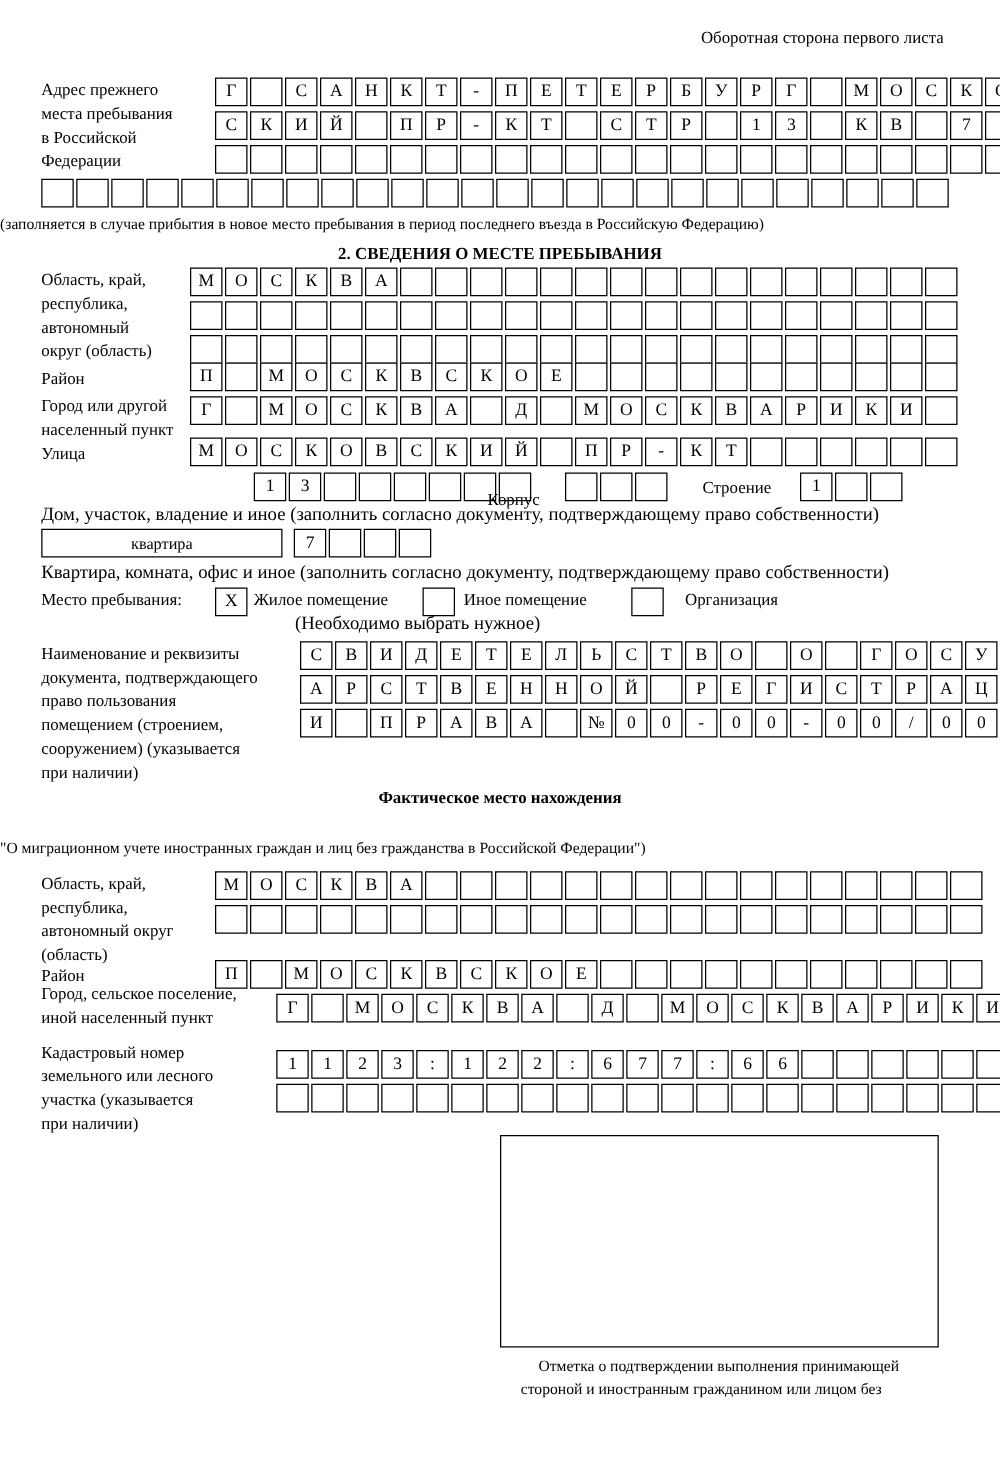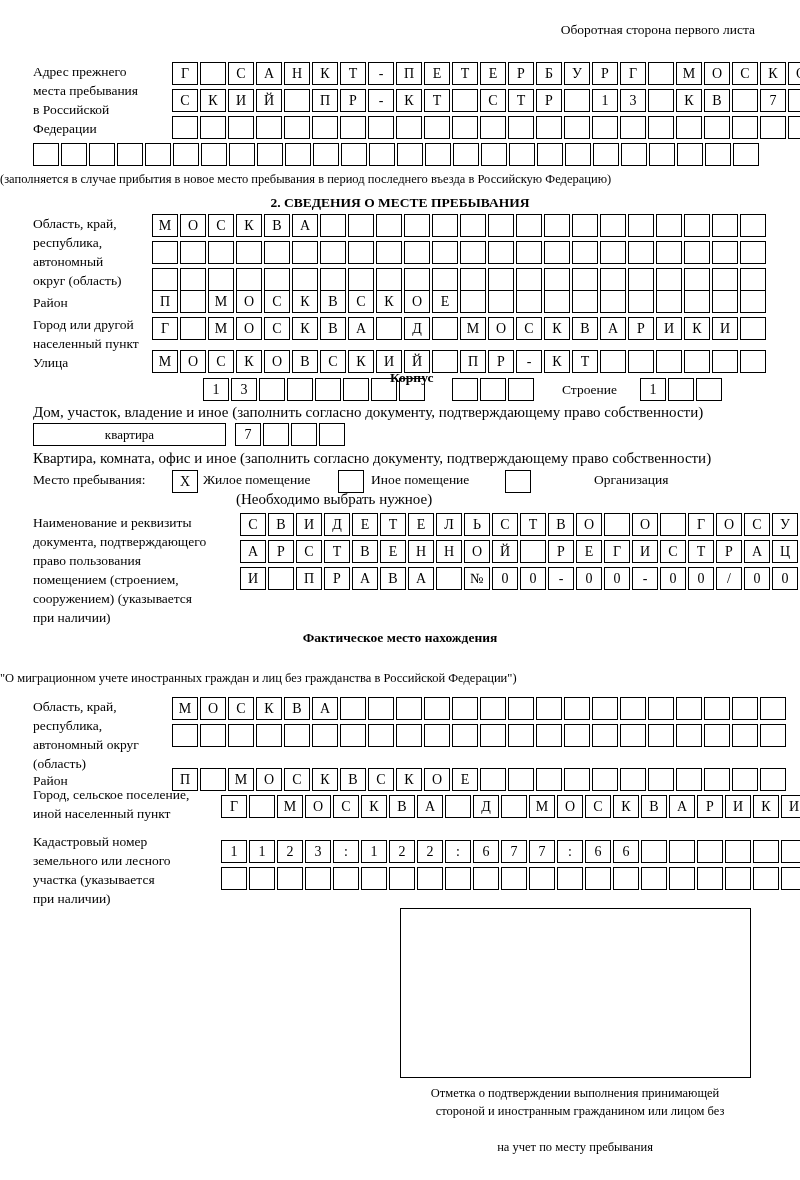--- a/index.html
+++ b/index.html
@@ -371,21 +371,21 @@
   <div class="boxrow" id="s2-house" style="left:203px; top:378px;">
       <div class="cell">1</div>
       <div class="cell">3</div>
       <div class="cell"></div>
       <div class="cell"></div>
       <div class="cell"></div>
       <div class="cell"></div>
       <div class="cell"></div>
       <div class="cell"></div>
     </div>
-  <div class="inline-lbl" style="left:390px; top:366px;font-weight:bold;">Корпус</div>
+  <div class="inline-lbl" style="left:390px; top:388px;">Корпус</div>
   <div class="boxrow" id="s2-korpus" style="left:452px; top:378px;">
       <div class="cell"></div>
       <div class="cell"></div>
       <div class="cell"></div>
     </div>
   <div class="inline-lbl" style="left:562px; top:378px;">Строение</div>
   <div class="boxrow" id="s2-stroenie" style="left:640px; top:378px;">
       <div class="cell">1</div>
       <div class="cell"></div>
       <div class="cell"></div>
@@ -401,21 +401,21 @@
       <div class="cell"></div>
     </div>
   <div class="lbl small" style="left:33px; top:449px;">Квартира, комната, офис и иное (заполнить согласно документу, подтверждающему право собственности)</div>
 
   <div class="inline-lbl" style="left:33px; top:468px;">Место пребывания:</div>
   <div class="cell" style="position:absolute; left:172px; top:470px;">X</div>
   <div class="inline-lbl" style="left:203px; top:468px;">Жилое помещение</div>
   <div class="cell" style="position:absolute; left:338px; top:470px;"></div>
   <div class="inline-lbl" style="left:371px; top:468px;">Иное помещение</div>
   <div class="cell" style="position:absolute; left:505px; top:470px;"></div>
-  <div class="inline-lbl" style="left:548px; top:468px;margin-left:46px;">Организация</div>
+  <div class="inline-lbl" style="left:548px; top:468px;">Организация</div>
   <div class="lbl small" style="left:236px; top:490px;">(Необходимо выбрать нужное)</div>
 
   <div class="lbl" style="left:33px; top:513px;">Наименование и реквизиты
 документа, подтверждающего
 право пользования
 помещением (строением,
 сооружением) (указывается
 при наличии)</div>
   <div class="boxrow" id="s2-doc1" style="left:240px; top:513px;">
       <div class="cell">С</div>
@@ -638,16 +638,15 @@
       <div class="cell"></div>
       <div class="cell"></div>
       <div class="cell"></div>
       <div class="cell"></div>
       <div class="cell"></div>
       <div class="cell"></div>
     </div>
 
   <div class="bigbox" style="left:400px; top:908px; width:351px; height:170px;"></div>
   <div class="footnote" style="left:390px; top:1085px; width:370px;">Отметка о подтверждении выполнения принимающей</div>
-  <div class="footnote" style="left:395px; top:1103px; width:370px;text-align:center;">стороной и иностранным гражданином или лицом без</div>
-  <div class="footnote" style="left:390px; top:1139px; width:370px;">на учет по месту пребывания</div>
+  <div class="footnote" style="left:376px; top:1103px; width:370px;text-align:center;">стороной и иностранным гражданином или лицом без</div>
 
 </div>
 
 </body></html>

